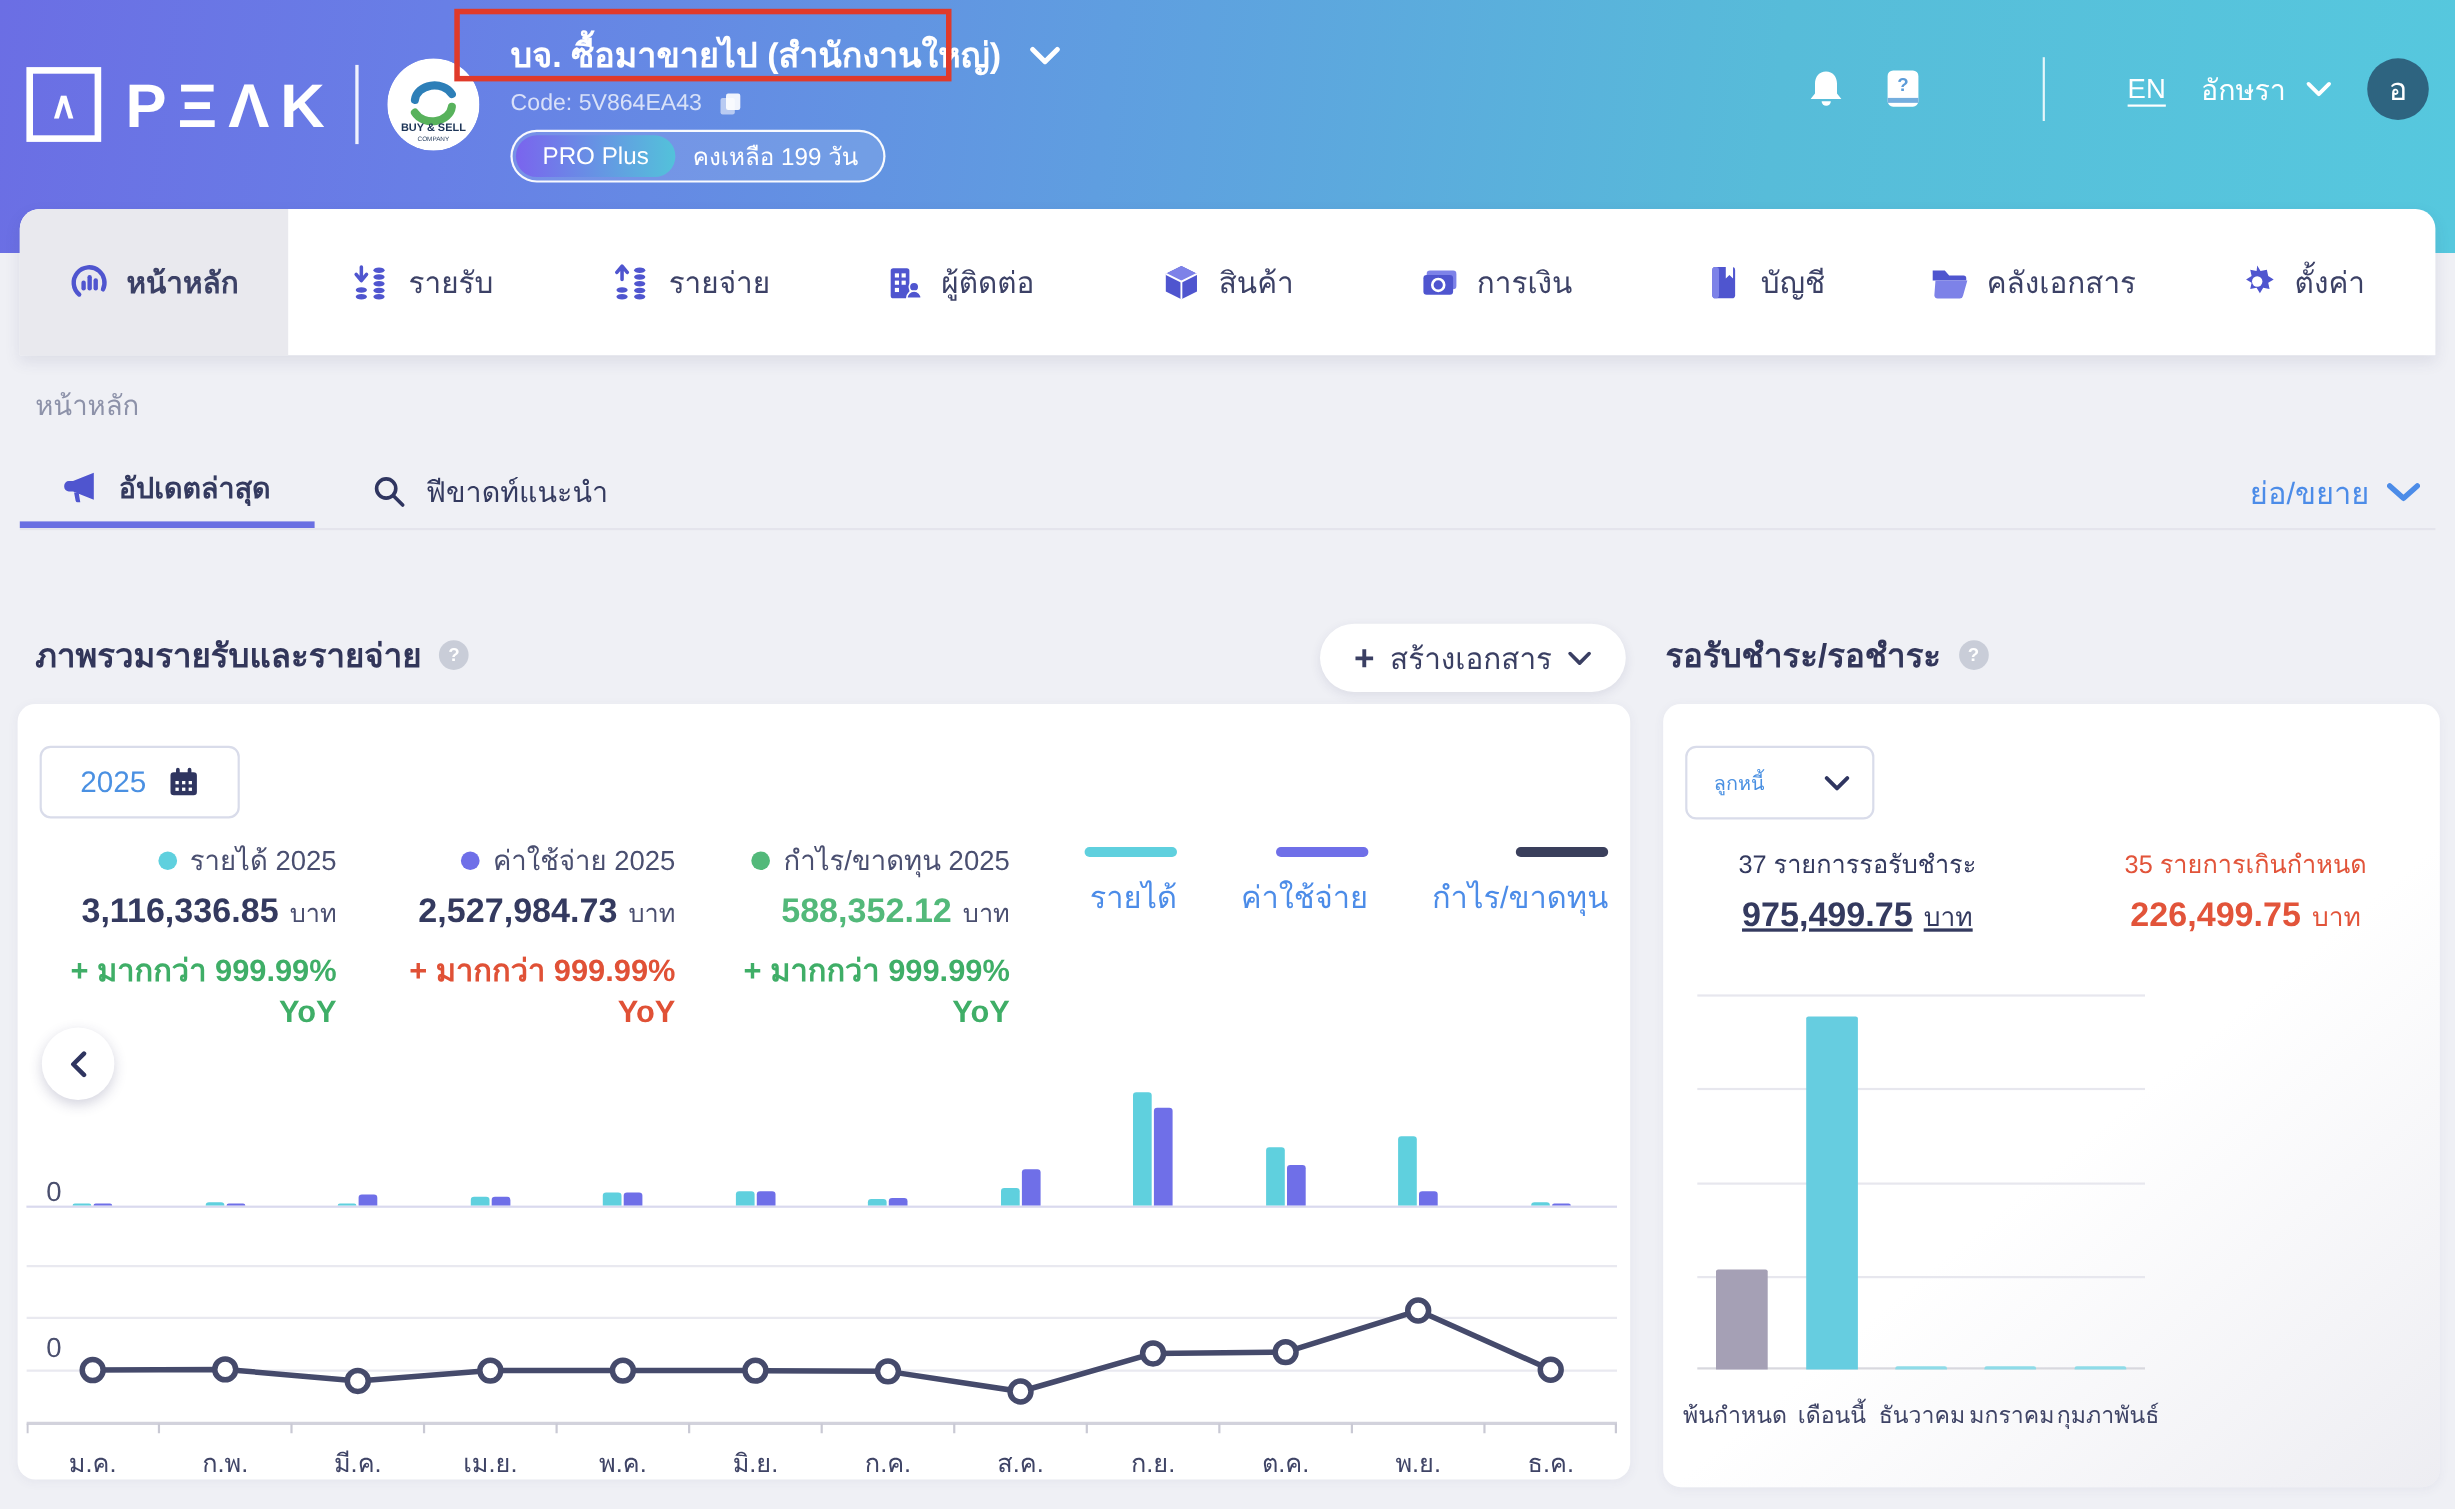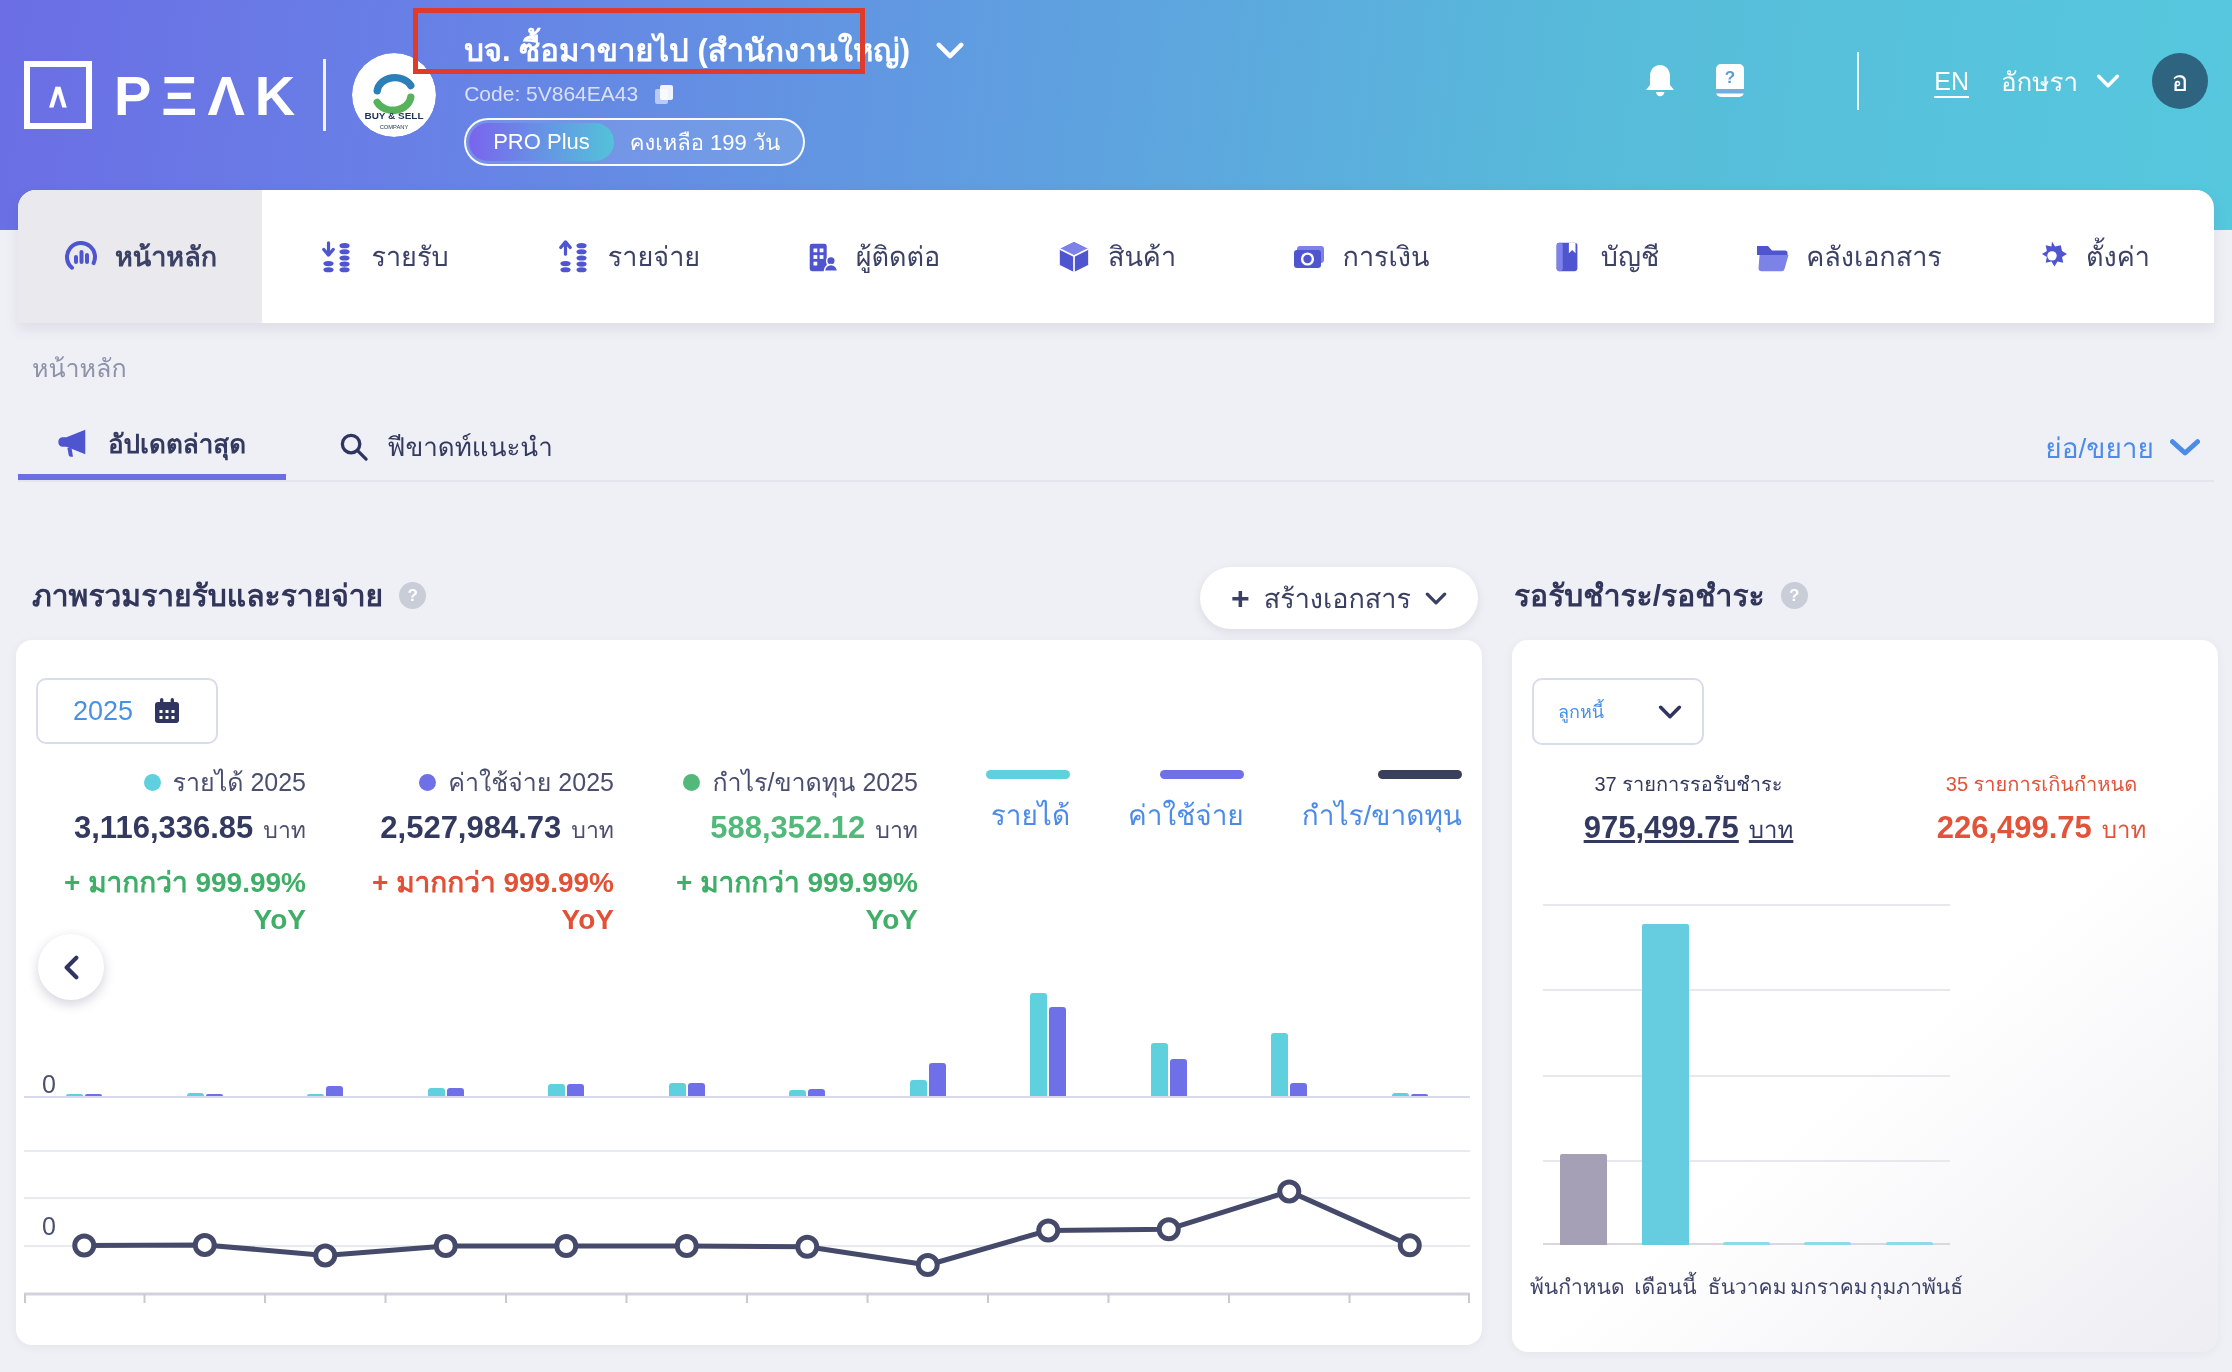--- a/index.html
+++ b/index.html
@@ -96,21 +96,21 @@
   .zero-label { position:absolute; font-size:25px; color:#4a4f6e; }
   .line-area { position:absolute; left:8px; right:12px; top:458px; height:210px; }
   .months-row { position:absolute; left:8px; right:12px; top:672px; display:flex; }
   .month-cell { flex:1; text-align:center; font-size:23px; color:#3f4466; }
 
   .filter-select { position:absolute; left:20px; top:38px; width:172px; height:67px; border:2px solid #d9dcea; border-radius:10px;
     background:#fff; display:flex; align-items:center; cursor:pointer; padding:0 20px 0 24px; justify-content:space-between; }
   .filter-text { font-size:18px; color:#4a90e2; }
   .recv-stats { position:absolute; left:0; top:128px; width:100%; display:flex; }
   .recv-block { flex:1; text-align:center; }
-  .recv-count { font-size:20px; }
+  .recv-count { font-size:23px; }
   .recv-amount { margin-top:10px; font-size:31px; font-weight:bold; }
   .recv-unit { font-size:24px; font-weight:normal; margin-left:10px; }
 
   .right-chart { position:absolute; left:31px; top:264px; width:407px; height:341px; }
   .rgrid { position:absolute; left:0; right:0; height:2px; background:#e7e7ee; }
   .rgrid.base { background:#d8d8de; }
   .rbar { position:absolute; bottom:0; width:47px; border-radius:2px 2px 0 0; }
   .right-labels { position:absolute; left:18px; top:630px; width:433px; display:flex; }
   .rlabel { flex:1; text-align:center; font-size:21px; color:#3f4466; white-space:nowrap; }
 
@@ -490,20 +490,34 @@
           <circle cx="662.75" cy="148" r="9.5" fill="#fff" stroke="#454a6b" stroke-width="5"></circle>
           <circle cx="783.25" cy="148.7" r="9.5" fill="#fff" stroke="#454a6b" stroke-width="5"></circle>
           <circle cx="903.75" cy="167" r="9.5" fill="#fff" stroke="#454a6b" stroke-width="5"></circle>
           <circle cx="1024.25" cy="132.4" r="9.5" fill="#fff" stroke="#454a6b" stroke-width="5"></circle>
           <circle cx="1144.75" cy="131.2" r="9.5" fill="#fff" stroke="#454a6b" stroke-width="5"></circle>
           <circle cx="1265.25" cy="93.4" r="9.5" fill="#fff" stroke="#454a6b" stroke-width="5"></circle>
           <circle cx="1385.75" cy="147.2" r="9.5" fill="#fff" stroke="#454a6b" stroke-width="5"></circle>
         </svg>
       </div>
 
+    <div class="months-row" id="months-row">
+        <div class="month-cell">ม.ค.</div>
+        <div class="month-cell">ก.พ.</div>
+        <div class="month-cell">มี.ค.</div>
+        <div class="month-cell">เม.ย.</div>
+        <div class="month-cell">พ.ค.</div>
+        <div class="month-cell">มิ.ย.</div>
+        <div class="month-cell">ก.ค.</div>
+        <div class="month-cell">ส.ค.</div>
+        <div class="month-cell">ก.ย.</div>
+        <div class="month-cell">ต.ค.</div>
+        <div class="month-cell">พ.ย.</div>
+        <div class="month-cell">ธ.ค.</div>
+      </div>
   </div>
 
   <div class="right-card">
     <div class="filter-select">
       <span class="filter-text">ลูกหนี้</span>
       <svg viewBox="0 0 20 12" width="24" height="14">
         <polyline points="2,2 10,10 18,2" fill="none" stroke="#2f3560" stroke-width="3" stroke-linecap="round" stroke-linejoin="round"></polyline>
       </svg>
     </div>
 

